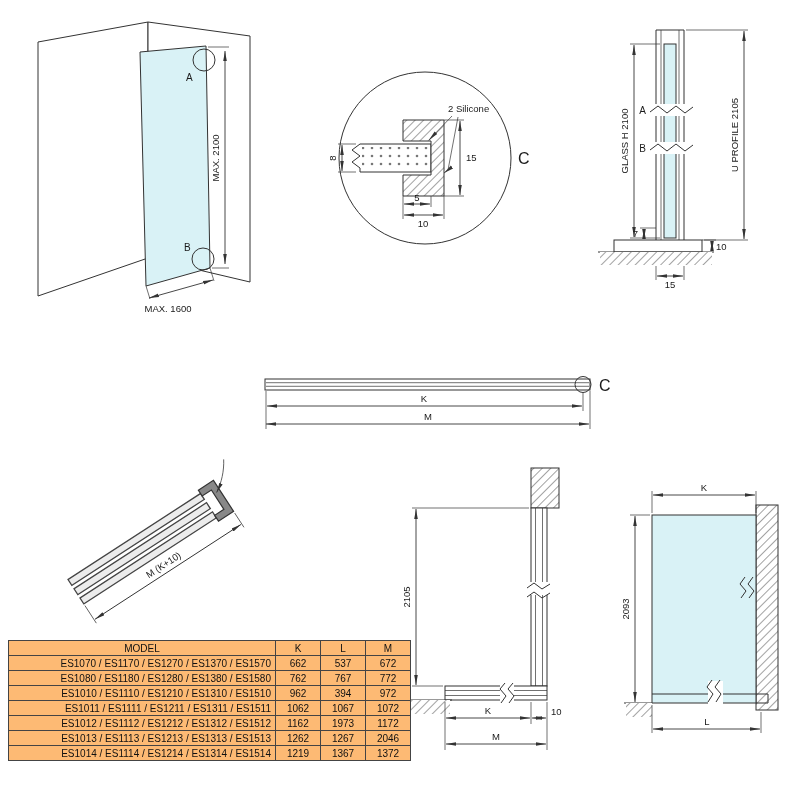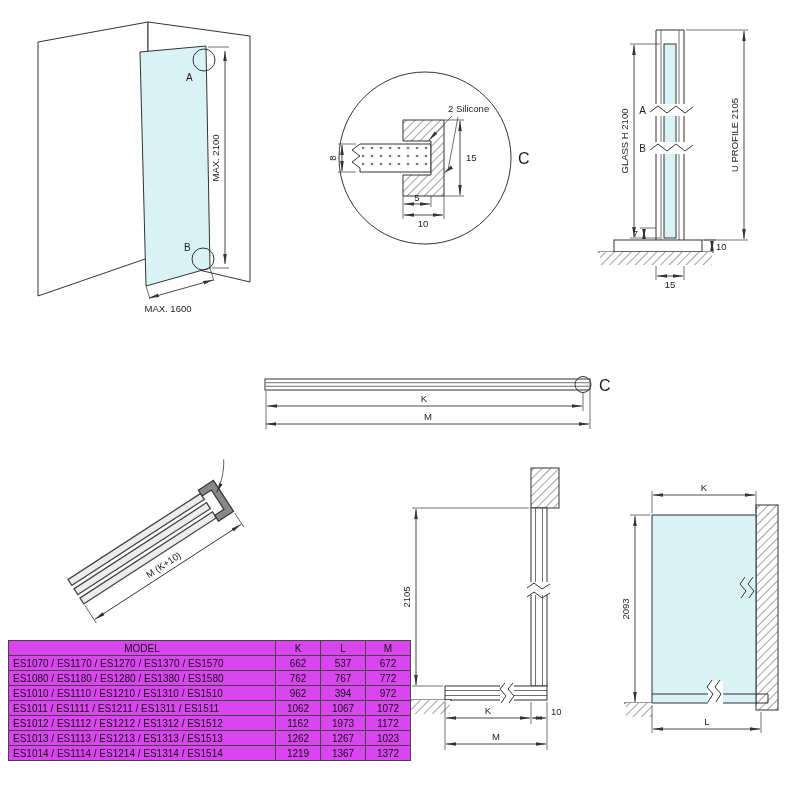--- a/index.html
+++ b/index.html
@@ -11,24 +11,24 @@
   svg text.cap{font-size:10px;}
   .s{stroke:#333;stroke-width:1;fill:none;}
   .sf{stroke:#333;stroke-width:1;fill:#fff;}
   .thin{stroke:#333;stroke-width:0.7;fill:none;}
   .dim{stroke:#333;stroke-width:0.9;fill:none;}
   .hatch{stroke:#333;stroke-width:1;fill:url(#hatchp);}
   .hatchfill{fill:url(#hatchp);stroke:none;}
   .white{fill:#fff;stroke:none;}
   .glassline{stroke:#333;stroke-width:1;}
   .model-table{position:absolute;left:8px;top:640px;border-collapse:collapse;
-               font-size:10px;color:#111;background:#d946ef;}
+               font-size:10px;color:#111;background:#fdba74;}
   .model-table th,.model-table td{border:1px solid #444;padding:1.5px 4px;white-space:nowrap;}
   .model-table th{font-weight:normal;text-align:center;}
-  .model-table td.model{width:258px;text-align:left;}
+  .model-table td.model{width:258px;text-align:right;}
   .model-table td.num,.model-table th.num{width:36px;text-align:center;}
 </style>
 </head>
 <body>
 
 <div class="sheet">
 
 <svg class="drawing" width="800" height="800" viewBox="0 0 800 800">
   <defs>
     <pattern id="hatchp" width="6" height="6" patternUnits="userSpaceOnUse" patternTransform="rotate(45)">
@@ -264,21 +264,21 @@
     <tr>
       <td class="model">ES1012 / ES1112 / ES1212 / ES1312 / ES1512</td>
       <td class="num">1162</td>
       <td class="num">1973</td>
       <td class="num">1172</td>
     </tr>
     <tr>
       <td class="model">ES1013 / ES1113 / ES1213 / ES1313 / ES1513</td>
       <td class="num">1262</td>
       <td class="num">1267</td>
-      <td class="num">1023</td>
+      <td class="num">2046</td>
     </tr>
     <tr>
       <td class="model">ES1014 / ES1114 / ES1214 / ES1314 / ES1514</td>
       <td class="num">1219</td>
       <td class="num">1367</td>
       <td class="num">1372</td>
     </tr>
   </tbody>
 </table>
 

